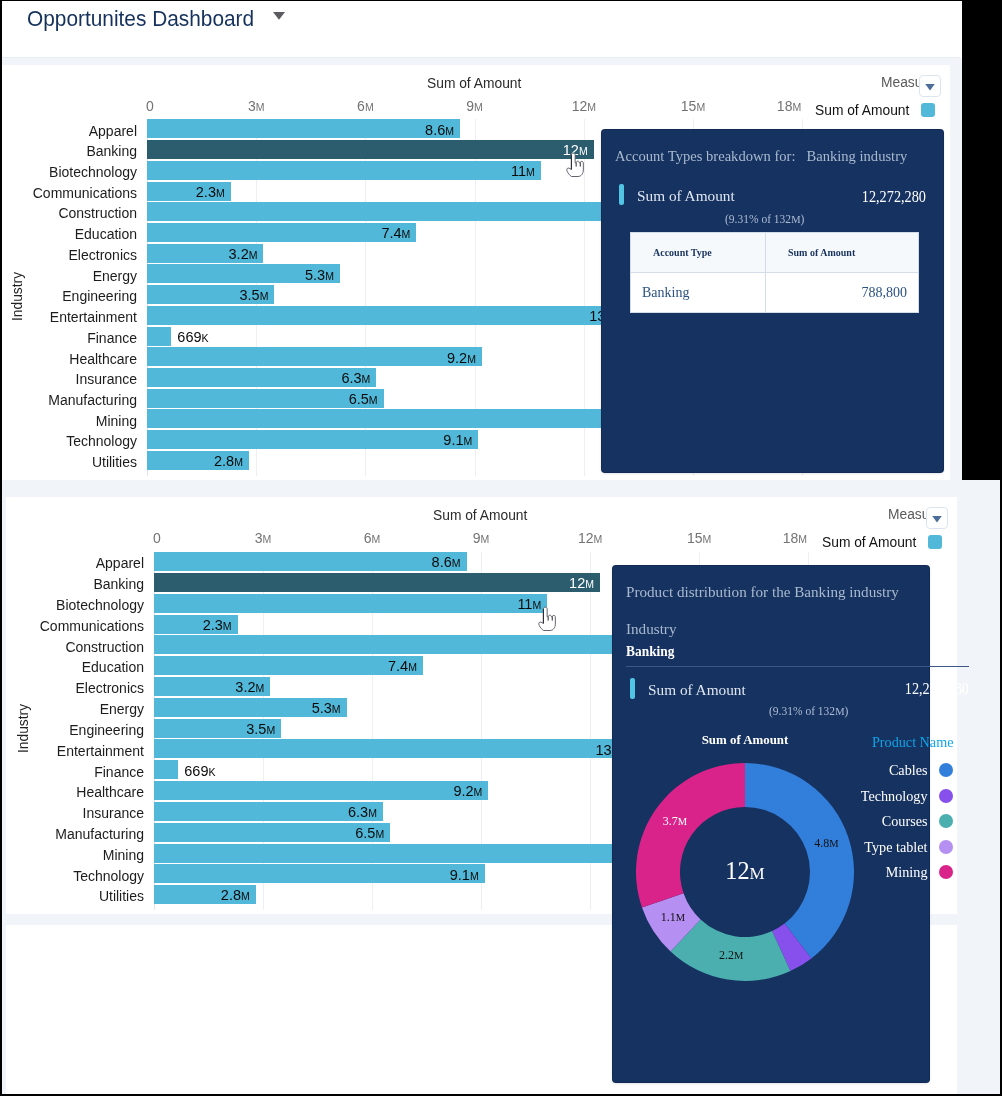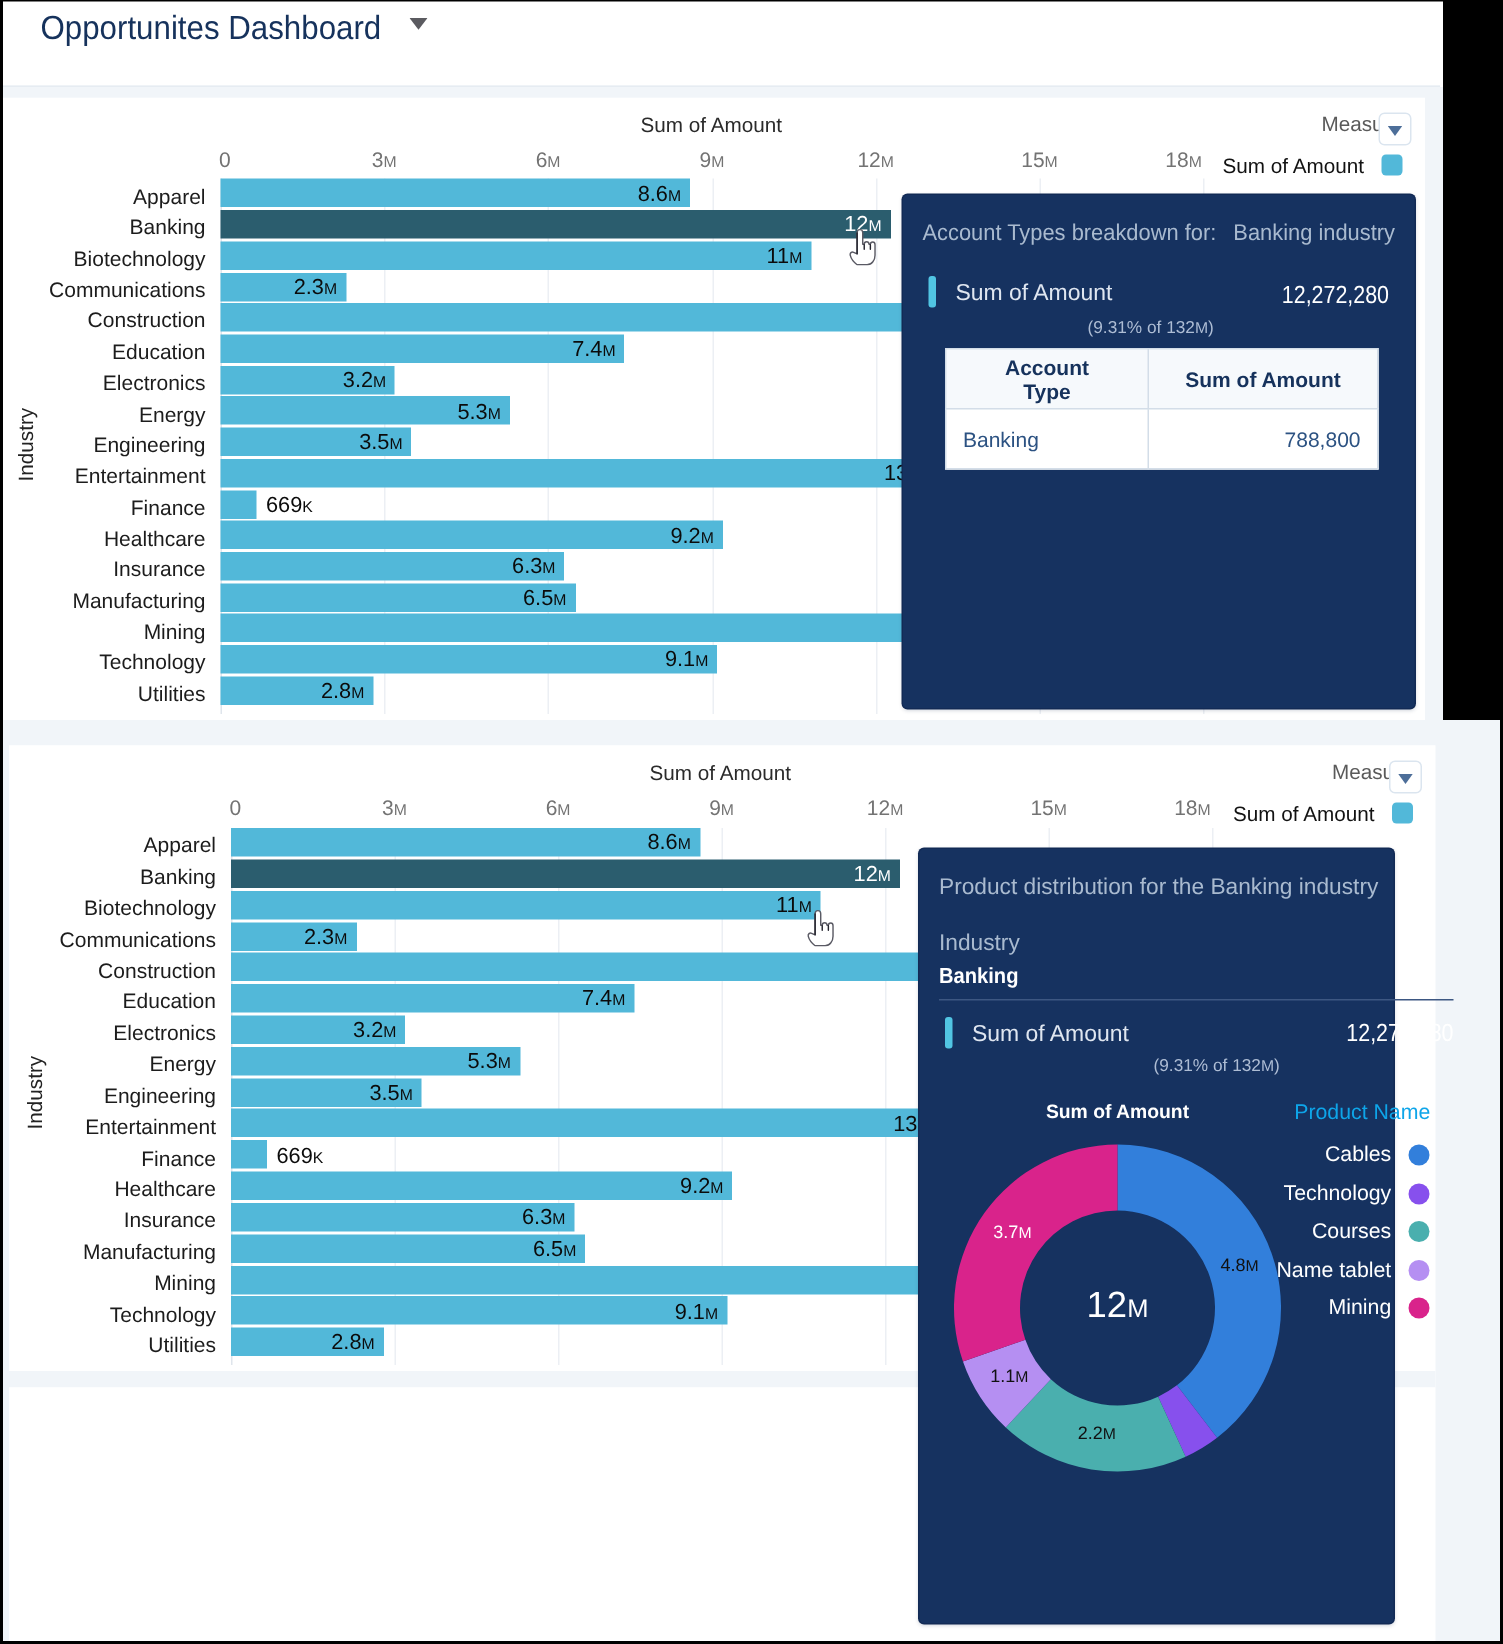--- a/index.html
+++ b/index.html
@@ -34,32 +34,32 @@
   .barlabel{position:absolute;font-size:14.5px;color:#0b0b0b;white-space:nowrap;text-align:right;}
   .barlabel.onsel{color:#fff;}
   .ylabel{position:absolute;font-size:14px;color:#1c1c1c;text-align:right;white-space:nowrap;}
   .axisname{position:absolute;font-size:13.8px;color:#222;white-space:nowrap;transform-origin:0 0;}
 
   .measure-lbl{position:absolute;font-size:13.8px;color:#5a5a5a;white-space:nowrap;}
   .measure-btn{position:absolute;width:22px;height:22px;border:1px solid #dbe5ef;border-radius:4px;background:#fff;box-sizing:border-box;}
   .legend-lbl{position:absolute;font-size:13.8px;color:#121212;white-space:nowrap;}
   .legend-sw{position:absolute;width:14px;height:14px;border-radius:3px;background:#52b8d9;}
 
-  .tip{position:absolute;background:#163260;border-radius:3px;box-shadow:0 0 0 1px #122a55, 0 1px 3px rgba(16,36,72,.25);}
+  .tip{position:absolute;background:#163260;border-radius:3px;box-shadow:0 0 0 1px #122a55, 0 1px 3px rgba(16,36,72,.25);font-family:Liberation Serif, serif;}
   .tip-title{position:absolute;font-size:15.15px;color:#a9bacf;white-space:nowrap;}
   .tip-accent{position:absolute;width:4px;border-radius:2px;background:#51c5e3;}
   .tip-metric{position:absolute;font-size:15.3px;color:#dfe6f0;white-space:nowrap;}
   .tip-val{position:absolute;font-size:16.6px;color:#fff;white-space:nowrap;text-align:right;transform:scaleX(0.86);transform-origin:100% 0;}
   .tip-sub{position:absolute;font-size:11.5px;color:#aebdd4;white-space:nowrap;}
   .tip-dim-lbl{position:absolute;font-size:15.15px;color:#a9bacf;white-space:nowrap;}
   .tip-dim-val{position:absolute;font-size:14.6px;color:#fff;font-weight:bold;white-space:nowrap;transform:scaleX(0.92);transform-origin:0 0;}
   .tip-rule{position:absolute;height:1px;background:#3d5782;}
 
   table.tip-table{position:absolute;border-collapse:collapse;background:#fff;table-layout:fixed;}
-  table.tip-table th{font-size:14px;color:#16325c;text-align:center;padding:0 22px;height:39px;background:#f6f9fc;border:1px solid #d3dde8;font-weight:bold;}
+  table.tip-table th{font-size:10px;color:#16325c;text-align:left;padding:0 22px;height:39px;background:#f6f9fc;border:1px solid #d3dde8;font-weight:bold;}
   table.tip-table td{font-size:14px;color:#2c5282;padding:0 11px;height:39px;border:1px solid #d3dde8;background:#fff;}
   table.tip-table td.num{text-align:right;}
 
   .donut-title{position:absolute;font-size:12.9px;color:#fff;font-weight:bold;white-space:nowrap;text-align:center;}
   .donut-legend-title{position:absolute;font-size:14.2px;color:#0ea5e9;white-space:nowrap;text-align:right;}
   .donut-leg-lbl{position:absolute;font-size:14.2px;color:#fff;white-space:nowrap;text-align:right;}
   .donut-leg-dot{position:absolute;width:14px;height:14px;border-radius:50%;}
   .donut-center{position:absolute;font-size:24.3px;color:#fff;white-space:nowrap;text-align:center;}
   .donut-slice-lbl{position:absolute;font-size:12px;color:#111;white-space:nowrap;}
 
@@ -298,18 +298,18 @@
       <div class="donut-slice-lbl" style="left:88.19906155036361px;top:382.38541746324483px;width:60px;text-align:center;color:#111111">2.2<span class="sufM">M</span></div>
       <div class="donut-slice-lbl" style="left:29.858358271264365px;top:344.3143517383585px;width:60px;text-align:center;color:#111111">1.1<span class="sufM">M</span></div>
       <div class="donut-slice-lbl" style="left:31.96194064738303px;top:247.59338478598954px;width:60px;text-align:center;color:#ffffff">3.7<span class="sufM">M</span></div>
       <div class="donut-legend-title" style="left:190px;top:168px;width:150.5px">Product Name</div>
       <div class="donut-leg-lbl" style="left:164px;top:196px;width:150.5px">Cables</div>
       <div class="donut-leg-dot" style="left:326.3px;top:197px;background:#327fdb"></div>
       <div class="donut-leg-lbl" style="left:164px;top:221.6px;width:150.5px">Technology</div>
       <div class="donut-leg-dot" style="left:326.3px;top:222.6px;background:#8750ed"></div>
       <div class="donut-leg-lbl" style="left:164px;top:247.2px;width:150.5px">Courses</div>
       <div class="donut-leg-dot" style="left:326.3px;top:248.2px;background:#4aafae"></div>
-      <div class="donut-leg-lbl" style="left:164px;top:272.8px;width:150.5px">Name tablet</div>
+      <div class="donut-leg-lbl" style="left:164px;top:272.8px;width:150.5px">Type tablet</div>
       <div class="donut-leg-dot" style="left:326.3px;top:273.8px;background:#b58ff2"></div>
       <div class="donut-leg-lbl" style="left:164px;top:298.4px;width:150.5px">Mining</div>
       <div class="donut-leg-dot" style="left:326.3px;top:299.4px;background:#d9238b"></div>
     </div>
 </div>
 
 </body></html>

